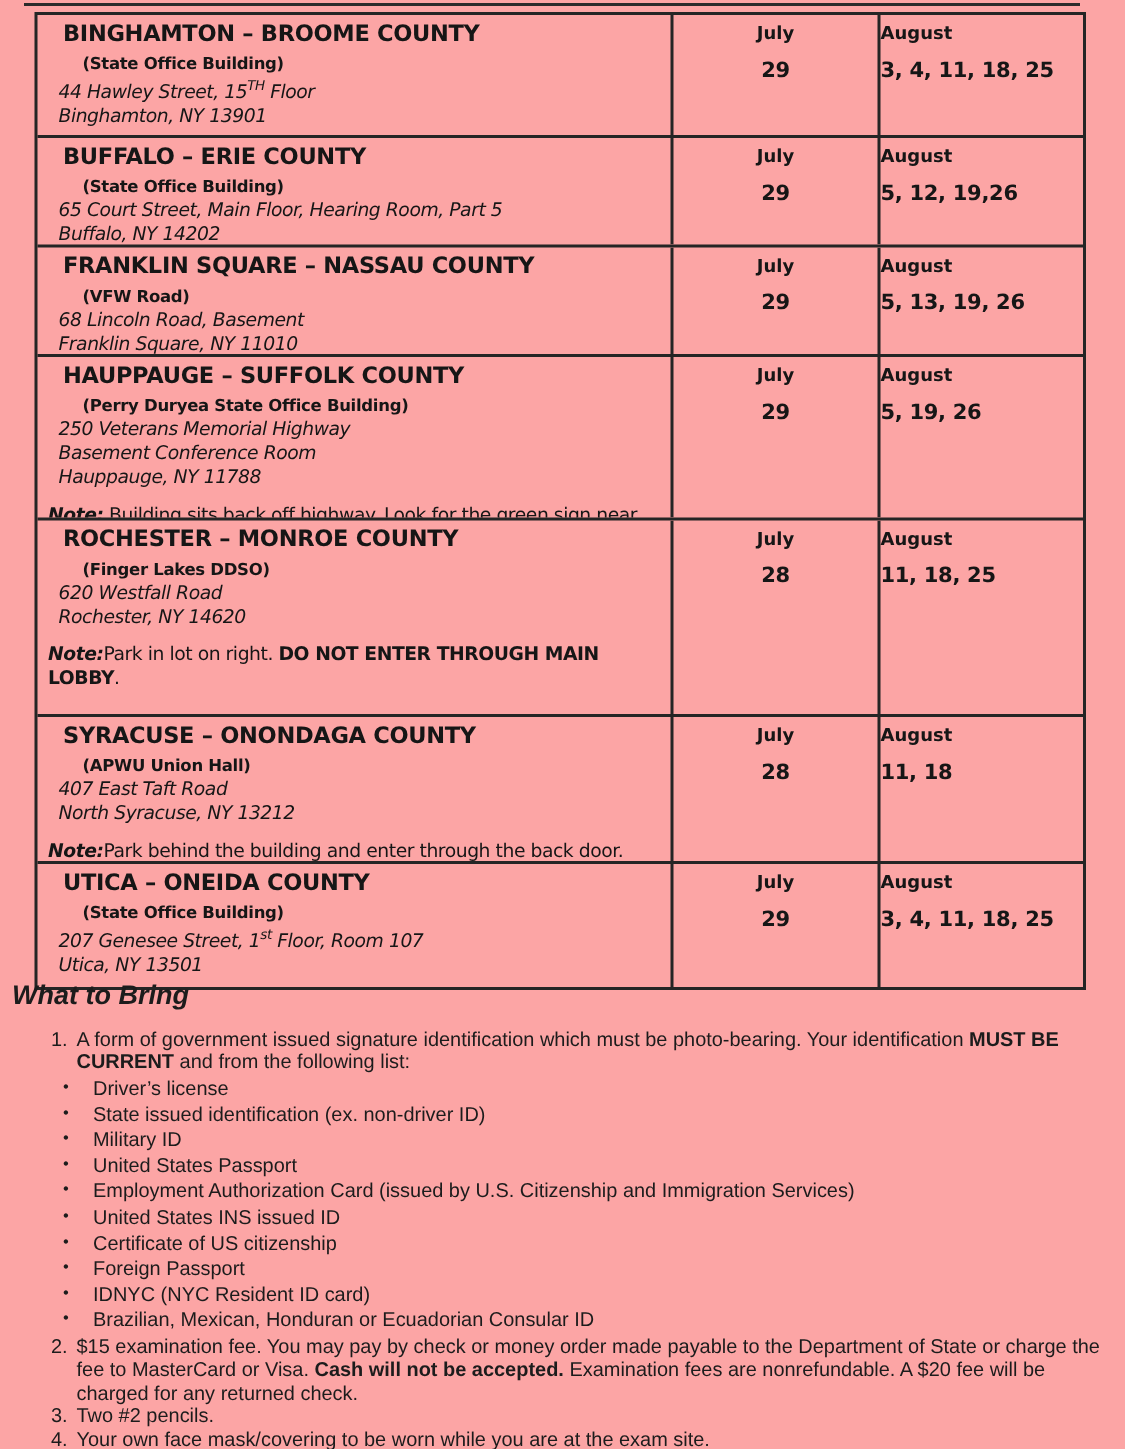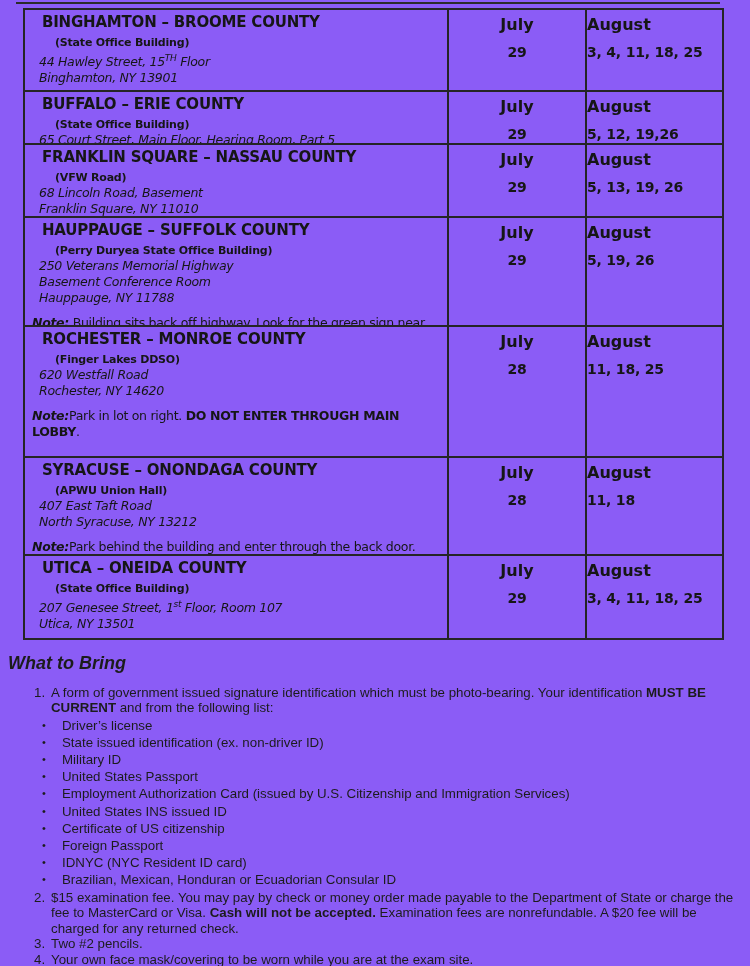--- a/index.html
+++ b/index.html
@@ -1,18 +1,18 @@
 <!DOCTYPE html>
 <html><head>
 <meta charset="utf-8">
 <style>
   * { margin:0; padding:0; box-sizing:border-box; }
   html,body { background:#ffffff; }
   .page {
-    position:relative; width:750px; height:966px; background:#8b5cf6;
+    position:relative; width:750px; height:966px; background:#fca5a5;
     color:#161616; overflow:hidden;
   }
   
   .top-rule { position:absolute; left:16px; top:2px; width:704px; height:2px; background:#2b2b2b; }
 
   
   .sched {
     position:absolute; left:23px; top:8px; width:701px;
     border:2px solid #252525;
     font-family:"DejaVu Sans", sans-serif;
@@ -22,21 +22,21 @@
   .c-loc  { width:424px; border-right:2px solid #252525; padding:3px 4px 0 0; }
   .c-mon  { width:138px; border-right:2px solid #252525; text-align:center; padding-top:5px; }
   .c-aug  { flex:1; padding-top:5px; }
   .loc-title { font-size:15px; font-weight:bold; padding-left:17px; line-height:19px; letter-spacing:-0.2px; }
   .loc-venue { font-size:11px; font-weight:bold; padding-left:30px; margin-top:3px; line-height:15px; letter-spacing:-0.2px; }
   .loc-addr  { font-size:12.5px; padding-left:14px; line-height:16px; letter-spacing:-0.3px;font-style:italic; }
   .loc-addr sup { font-size:9px; }
   .loc-note  { font-size:12.5px; padding-left:7px; margin-top:9px; line-height:15.5px; letter-spacing:-0.3px; }
   .note-label { font-weight:bold; font-style:italic; }
   .note-b { font-weight:bold; }
-  .mon-label { font-size:16px; font-weight:bold; }
+  .mon-label { font-size:12px; font-weight:bold; }
   .mon-days  { font-size:14px; font-weight:bold; margin-top:10px; white-space:nowrap; letter-spacing:-0.2px; }
 
   
   .bring {
     position:absolute; left:8px; top:656px; width:738px;
     font-family:"Liberation Sans", sans-serif; font-size:13.3px; line-height:15.5px;
     color:#1c1c1c;
   }
   .bring-h { font-size:18px; font-weight:bold; font-style:italic; margin-bottom:13px; }
   .n-item { display:flex; }
@@ -66,21 +66,21 @@
       <div class="c-mon">
         <div class="mon-label">July</div>
         <div class="mon-days">29</div>
       </div>
       <div class="c-aug">
         <div class="mon-label">August</div>
         <div class="mon-days">3, 4, 11, 18, 25</div>
       </div>
     </div>
 
-    <div class="trow" style="height:53px">
+    <div class="trow" style="height:73px">
       <div class="c-loc">
         <div class="loc-title">BUFFALO – ERIE COUNTY</div>
         <div class="loc-venue">(State Office Building)</div>
         <div class="loc-addr">65 Court Street, Main Floor, Hearing Room, Part 5</div>
         <div class="loc-addr">Buffalo, NY 14202</div>
       </div>
       <div class="c-mon">
         <div class="mon-label">July</div>
         <div class="mon-days">29</div>
       </div>

